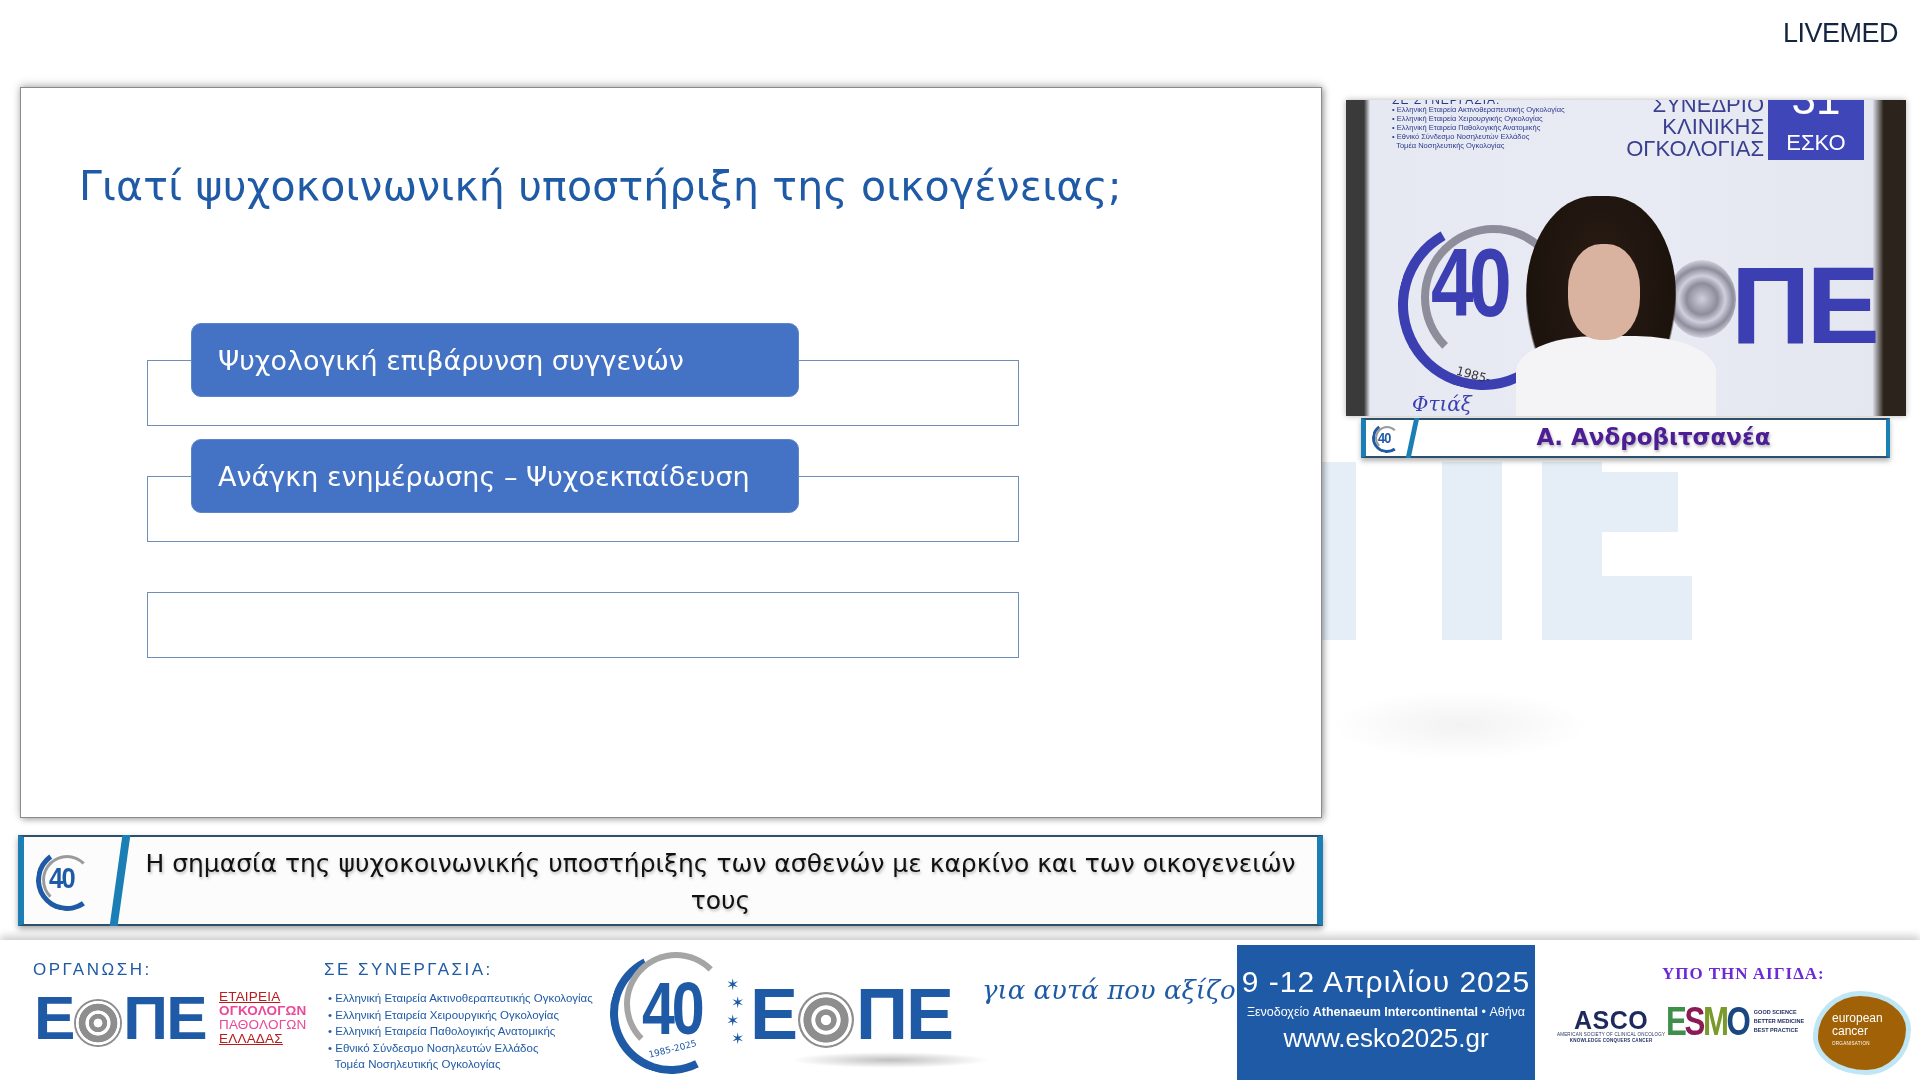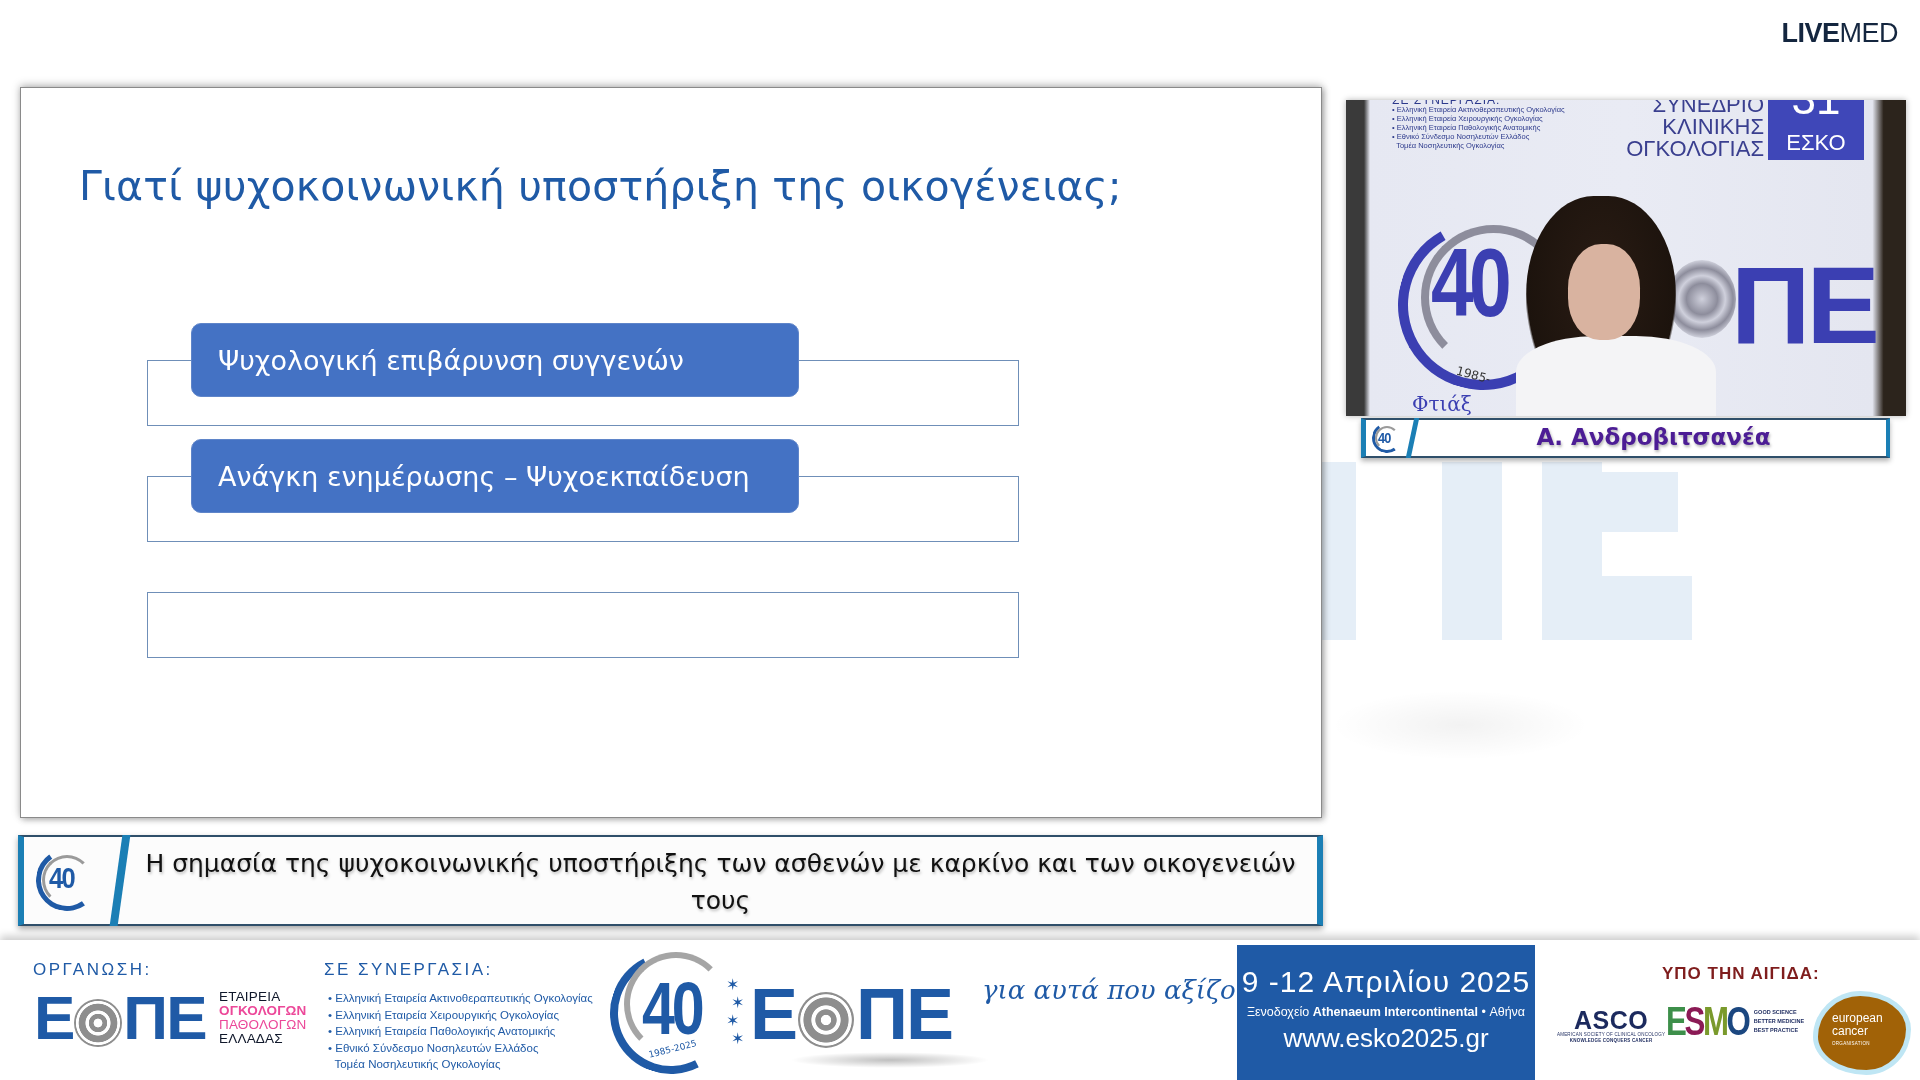--- a/index.html
+++ b/index.html
@@ -1,21 +1,21 @@
 <!DOCTYPE html>
 <html><head>
 <meta charset="utf-8">
 <style>
   * { box-sizing: border-box; margin: 0; padding: 0; }
   html, body { width: 1920px; height: 1080px; overflow: hidden; background: #ffffff; }
   body { position: relative; font-family: "DejaVu Sans", sans-serif; }
 
   
   .brand { position: absolute; top: 18px; right: 22px; font-family: "Liberation Sans", sans-serif; font-size: 27px; color: #14263f; letter-spacing: -0.5px; }
-  .brand b { font-weight: 700; }
+  .brand b { font-weight: 400; }
   .brand span.light { font-weight: 400; }
 
   
   .watermark { position: absolute; background: #e5eef7; }
 
   
   .slide { position: absolute; left: 20px; top: 87px; width: 1302px; height: 731px; background: #fff; border: 1px solid #8a8a8a; box-shadow: 0 -2px 8px rgba(0,0,0,0.25), 2px 2px 6px rgba(0,0,0,0.25); }
   .slide-title { position: absolute; left: 58px; top: 74px; font-family: "DejaVu Sans", sans-serif; font-size: 41px; color: #1f5aa6; letter-spacing: 0.2px; }
 
   .item { position: absolute; left: 126px; width: 872px; height: 104px; }
@@ -42,38 +42,38 @@
   .video .big40 { position: absolute; left: 85px; top: 128px; font-family: "Liberation Sans", sans-serif; font-weight: 700; font-size: 96px; color: #3b3fb2; letter-spacing: -6px; transform: scaleX(0.8); transform-origin: left; }
   .video .arc-big { position: absolute; left: 52px; top: 120px; width: 170px; height: 170px; border-radius: 50%; border: 10px solid transparent; border-left-color: #3b3fb2; border-bottom-color: #3b3fb2; transform: rotate(15deg); }
   .video .arc-grey { position: absolute; left: 75px; top: 125px; width: 145px; height: 145px; border-radius: 50%; border: 8px solid transparent; border-top-color: #8d8d9c; border-left-color: #8d8d9c; }
   .video .years { position: absolute; left: 110px; top: 268px; font-size: 12px; color: #333; transform: rotate(15deg); }
   .video .pe { position: absolute; left: 385px; top: 150px; font-family: "Liberation Sans", sans-serif; font-weight: 700; font-size: 110px; color: #3b3fb2; letter-spacing: -4px; line-height: 1; }
   .video .spiral { position: absolute; left: 322px; top: 160px; width: 68px; height: 78px; border-radius: 50%; background: radial-gradient(circle, #cfd0dc 0, #8d8d9c 30%, #cfd0dc 45%, #8d8d9c 60%, #e6e8f2 80%); }
   .video .person { position: absolute; left: 160px; top: 96px; width: 220px; height: 220px; }
   .video .hair { position: absolute; left: 20px; top: 0; width: 150px; height: 220px; background: radial-gradient(ellipse at 50% 40%, #2a1c14 0, #1c130d 70%, transparent 72%); border-radius: 45% 45% 30% 30%; }
   .video .face { position: absolute; left: 62px; top: 48px; width: 72px; height: 96px; background: #d9b3a0; border-radius: 46% 46% 44% 44%; }
   .video .jacket { position: absolute; left: 10px; top: 140px; width: 200px; height: 90px; background: #f4f4f6; border-radius: 40% 40% 0 0; }
-  .video .bottom-script { position: absolute; left: 66px; top: 292px; font-family: "DejaVu Serif", serif; font-size: 20px; color: #3b3fb2; }
+  .video .bottom-script { position: absolute; left: 66px; top: 292px; font-family: "DejaVu Serif", serif; font-style: italic; font-size: 20px; color: #3b3fb2; }
 
   
   .namebar { position: absolute; left: 1361px; top: 418px; width: 529px; height: 40px; background: #fff; border: 2px solid #2f4f6a; border-left: 5px solid #1b7fb5; border-right: 4px solid #1b7fb5; box-shadow: 0 3px 5px rgba(0,0,0,0.3); }
   .namebar .slash { position: absolute; left: 44px; top: -2px; width: 5px; height: 40px; background: #1b7fb5; transform: skewX(-12deg); }
   .namebar .name { position: absolute; left: 55px; right: 0; top: 4px; text-align: center; font-size: 23px; font-weight: 700; color: #4c1d95; text-shadow: 1px 2px 3px rgba(0,0,0,0.3); }
   .namebar .mini40 { left: 6px; top: 3px; width: 30px; height: 30px; }
   .namebar .mini40 .num { font-size: 15px; left: 6px; top: 6px; letter-spacing: -1px; }
   .namebar .mini40 .arc1 { border-width: 3px; }
   .namebar .mini40 .arc2 { inset: 3px; border-width: 2px; }
 
   
   .banner { position: absolute; left: 0; top: 940px; width: 1920px; height: 140px; background: #fff; box-shadow: 0 -4px 8px rgba(0,0,0,0.2); }
   .banner .lbl { position: absolute; font-family: "Liberation Sans", sans-serif; font-size: 17px; color: #1f5aa6; letter-spacing: 2.5px; font-weight: 400; }
   .eope { position: absolute; font-family: "Liberation Sans", sans-serif; font-weight: 700; color: #1f5aa6; letter-spacing: -2px; line-height: 1; }
   .eope .o { display: inline-block; border-radius: 50%; background: radial-gradient(circle, #fff 0, #fff 12%, #8e8e8e 14%, #8e8e8e 26%, #fff 28%, #fff 36%, #8e8e8e 38%, #8e8e8e 56%, #fff 58%, #fff 64%, #8e8e8e 66%); vertical-align: middle; }
   .org-sub { position: absolute; left: 219px; top: 50px; font-family: "Liberation Sans", sans-serif; font-size: 13.5px; line-height: 14px; color: #1f5aa6; letter-spacing: 0.2px; }
-  .org-sub .t { font-weight: 300; color: #0f172a; }
+  .org-sub .t { font-weight: 300; color: #b91c1c; text-decoration: underline; }
   .org-sub .b { font-weight: 700; color: #ec4899; }
   .partners { position: absolute; left: 328px; top: 50px; font-family: "Liberation Sans", sans-serif; font-size: 11.5px; color: #1f5aa6; line-height: 16.5px; }
   .partners li { list-style: none; }
   .partners li::before { content: "• "; }
   .partners li.cont::before { content: "\00a0\00a0"; }
 
   .big40 { position: absolute; left: 608px; top: 0; width: 150px; height: 140px; }
   .big40 .arc { position: absolute; left: 2px; top: 12px; width: 122px; height: 122px; border-radius: 50%; border: 8px solid transparent; border-left-color: #1f5aa6; border-bottom-color: #1f5aa6; transform: rotate(18deg); }
   .big40 .arc2 { position: absolute; left: 16px; top: 12px; width: 104px; height: 104px; border-radius: 50%; border: 6px solid transparent; border-top-color: #a5a5a5; border-left-color: #a5a5a5; }
   .big40 .num { position: absolute; left: 34px; top: 26px; font-family: "Liberation Sans", sans-serif; font-weight: 700; font-size: 74px; color: #1f5aa6; letter-spacing: -4px; transform: scaleX(0.8); transform-origin: left; }
@@ -81,21 +81,21 @@
   .big40 .birds { position: absolute; left: 118px; top: 36px; color: #1f5aa6; font-size: 16px; line-height: 18px; }
 
   .slogan { position: absolute; left: 982px; top: 34px; font-family: "DejaVu Serif", serif; font-style: italic; font-size: 26px; line-height: 33px; color: #1f5aa6; }
 
   .datebox { position: absolute; left: 1237px; top: 5px; width: 298px; height: 135px; background: #1f5aa6; color: #fff; font-family: "Liberation Sans", sans-serif; text-align: center; }
   .datebox .date { font-size: 30px; font-weight: 300; margin-top: 20px; letter-spacing: 1px; }
   .datebox .venue { font-size: 12.5px; margin-top: 6px; }
   .datebox .venue b { font-weight: 700; }
   .datebox .url { font-size: 26px; font-weight: 300; margin-top: 4px; }
 
-  .aegis { position: absolute; left: 1662px; top: 24px; font-family: Liberation Sans, sans-serif; font-weight: 700; font-size: 17px; color: #7f1d1d; letter-spacing: 1px; }
+  .aegis { position: absolute; left: 1662px; top: 24px; font-family: Liberation Serif, serif; font-weight: 700; font-size: 17px; color: #6d28d9; letter-spacing: 1px; }
   .asco { position: absolute; left: 1557px; top: 68px; text-align: center; color: #1c2a5e; font-family: "Liberation Sans", sans-serif; }
   .asco .big { font-size: 25px; font-weight: 700; letter-spacing: 0.5px; line-height: 24px; }
   .asco .small { font-size: 4.5px; line-height: 6px; letter-spacing: 0.2px; }
   .esmo { position: absolute; left: 1666px; top: 61px; display: flex; align-items: center; }
   .esmo .word { font-family: "Liberation Sans", sans-serif; font-weight: 700; font-size: 40px; letter-spacing: -3px; transform: scaleX(0.78); transform-origin: left; line-height: 40px; display: flex; }
   .esmo .word span:nth-child(1) { color: #3d8f4a; }
   .esmo .word span:nth-child(2) { color: #8b1a55; }
   .esmo .word span:nth-child(3) { color: #7a9a2c; }
   .esmo .word span:nth-child(4) { color: #1b4780; }
   .esmo .tag { font-family: "Liberation Sans", sans-serif; font-size: 5.5px; font-weight: 700; color: #1c2a5e; line-height: 9px; margin-left: -18px; }

